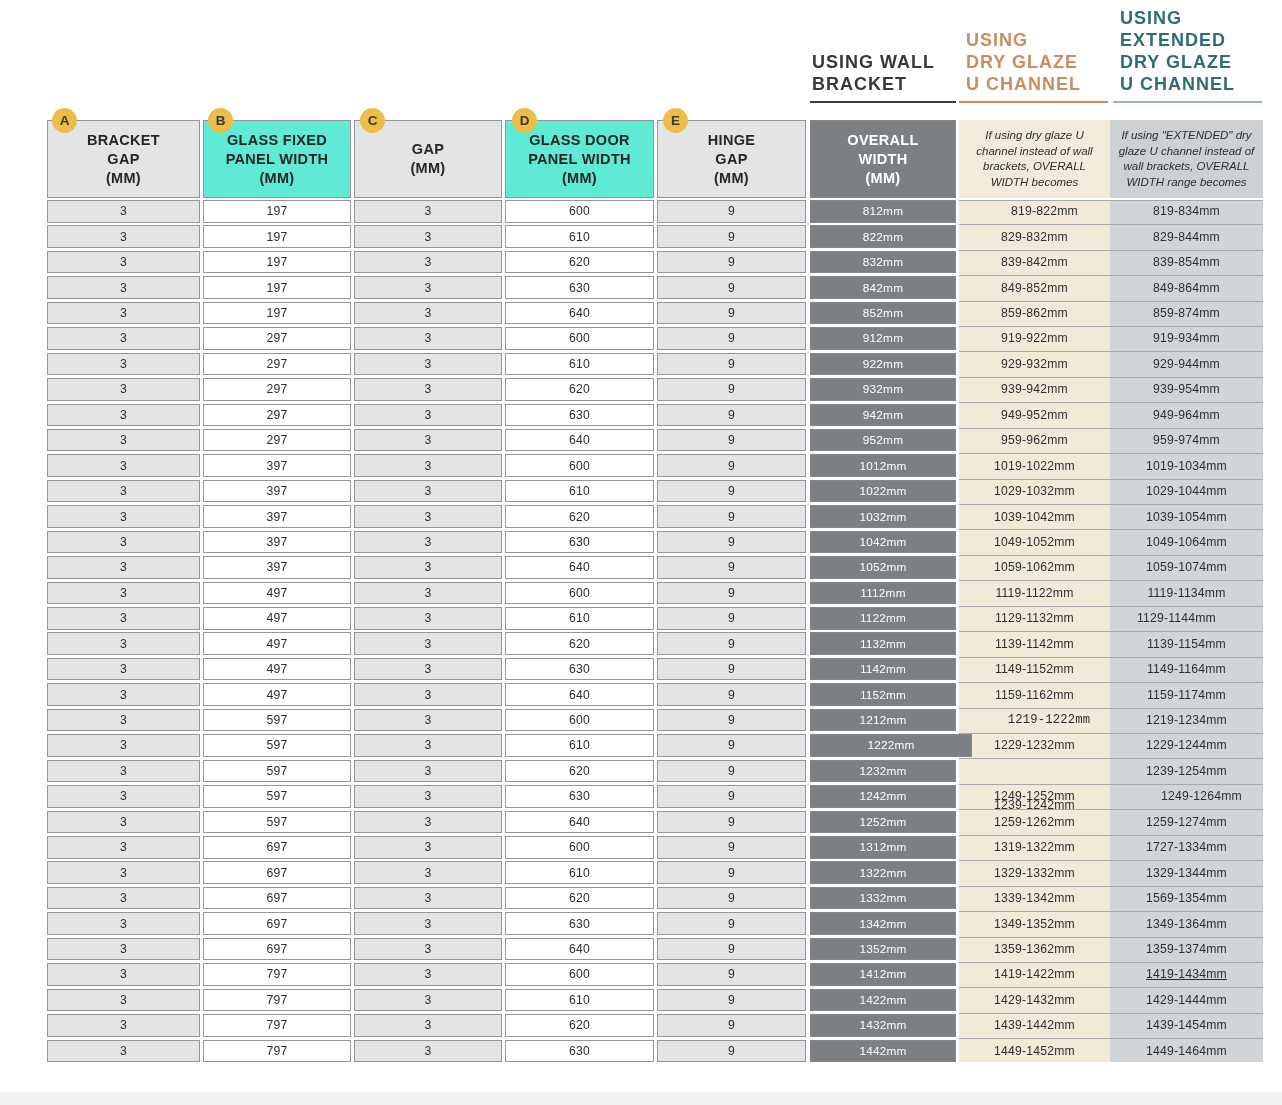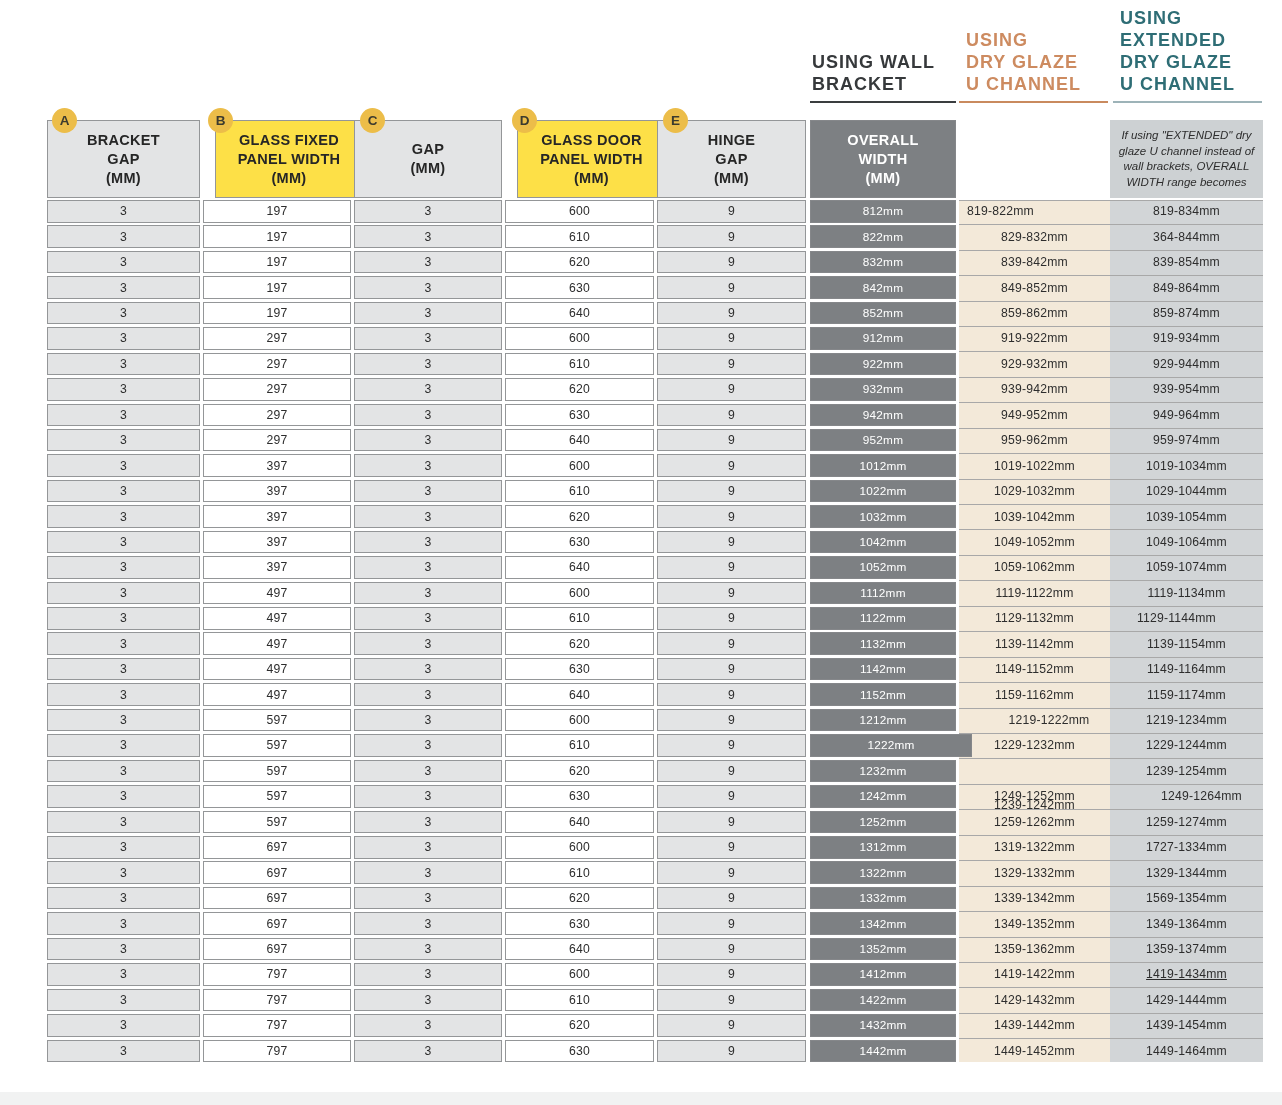--- a/index.html
+++ b/index.html
@@ -18,21 +18,21 @@
   .r-orange{background:#c98a5e;left:959px;width:149px;}
   .r-teal{background:#9db3b8;left:1113px;width:149px;}
   
   .hcell{
     position:absolute;top:120px;height:78px;box-sizing:border-box;
     display:flex;flex-direction:column;justify-content:center;align-items:center;
     text-align:center;font-weight:bold;font-size:14.5px;line-height:19px;letter-spacing:.3px;
     border:1px solid #949698;color:#262626;
   }
   .bg-gray{background:#e3e4e5;}
-  .bg-white{background:#fde047;margin-left:12px;}
+  .bg-white{background:#5eead4;}
   .hdark{background:#7d8083;border-color:#85878a;color:#ffffff;}
   .hnote{
     border:none;font-weight:normal;font-style:italic;font-size:11.5px;line-height:15.5px;
     letter-spacing:0;padding:4px 8px;color:#2d2d2d;
   }
   .hcream{background:#f4ead9;}
   .hext{background:#cdd1d3;}
   
   .badge{
     position:absolute;top:108px;width:25px;height:25px;border-radius:50%;
@@ -113,46 +113,49 @@
   <div class="hcell bg-gray" style="left:657px;width:149px;">
     <div>HINGE</div>
     <div>GAP</div>
     <div>(MM)</div>
   </div>
   <div class="hcell hdark" style="left:810px;width:146px;">
     <div>OVERALL</div>
     <div>WIDTH</div>
     <div>(MM)</div>
   </div>
+  <div class="hcell hnote hcream" style="left:959px;width:151px;">
+    <div>If using dry glaze U channel instead of wall brackets, OVERALL WIDTH becomes</div>
+  </div>
   <div class="hcell hnote hext" style="left:1110px;width:153px;">
     <div>If using "EXTENDED" dry glaze U channel instead of wall brackets, OVERALL WIDTH range becomes</div>
   </div>
 
   <div class="tbody">
     <div class="strip strip-cream"></div>
     <div class="strip strip-ext"></div>
   <div class="trow" style="top: 0px;">
         <div class="tcell c-gray" style="left: 0px; width: 153px;">3</div>
         <div class="tcell c-white" style="left: 156px; width: 148px;">197</div>
         <div class="tcell c-gray" style="left: 307px; width: 148px;">3</div>
         <div class="tcell c-white" style="left: 458px; width: 149px;">600</div>
         <div class="tcell c-gray" style="left: 610px; width: 149px;">9</div>
         <div class="tcell c-dark" style="left: 763px; width: 146px;">812mm</div>
-        <div class="tcell c-cream" style="left: 868px; width: 171px;">819-822mm</div>
+        <div class="tcell c-cream" style="left: 912px; width: 171px;">819-822mm</div>
         <div class="tcell c-ext" style="left: 1063px; width: 153px;">819-834mm</div>
       </div>
       <div class="trow" style="top: 25.44px;">
         <div class="tcell c-gray" style="left: 0px; width: 153px;">3</div>
         <div class="tcell c-white" style="left: 156px; width: 148px;">197</div>
         <div class="tcell c-gray" style="left: 307px; width: 148px;">3</div>
         <div class="tcell c-white" style="left: 458px; width: 149px;">610</div>
         <div class="tcell c-gray" style="left: 610px; width: 149px;">9</div>
         <div class="tcell c-dark" style="left: 763px; width: 146px;">822mm</div>
         <div class="tcell c-cream" style="left: 912px; width: 151px;">829-832mm</div>
-        <div class="tcell c-ext" style="left: 1063px; width: 153px;">364-844mm</div>
+        <div class="tcell c-ext" style="left: 1063px; width: 153px;">829-844mm</div>
       </div>
       <div class="trow" style="top: 50.88px;">
         <div class="tcell c-gray" style="left: 0px; width: 153px;">3</div>
         <div class="tcell c-white" style="left: 156px; width: 148px;">197</div>
         <div class="tcell c-gray" style="left: 307px; width: 148px;">3</div>
         <div class="tcell c-white" style="left: 458px; width: 149px;">620</div>
         <div class="tcell c-gray" style="left: 610px; width: 149px;">9</div>
         <div class="tcell c-dark" style="left: 763px; width: 146px;">832mm</div>
         <div class="tcell c-cream" style="left: 912px; width: 151px;">839-842mm</div>
         <div class="tcell c-ext" style="left: 1063px; width: 153px;">839-854mm</div>
@@ -327,21 +330,21 @@
         <div class="tcell c-cream" style="left: 912px; width: 151px;">1159-1162mm</div>
         <div class="tcell c-ext" style="left: 1063px; width: 153px;">1159-1174mm</div>
       </div>
       <div class="trow" style="top: 508.8px;">
         <div class="tcell c-gray" style="left: 0px; width: 153px;">3</div>
         <div class="tcell c-white" style="left: 156px; width: 148px;">597</div>
         <div class="tcell c-gray" style="left: 307px; width: 148px;">3</div>
         <div class="tcell c-white" style="left: 458px; width: 149px;">600</div>
         <div class="tcell c-gray" style="left: 610px; width: 149px;">9</div>
         <div class="tcell c-dark" style="left: 763px; width: 146px;">1212mm</div>
-        <div class="tcell c-cream" style="left: 912px; width: 180px;">1219-1222mm</div>
+        <div class="tcell c-cream" style="left: 912px; width: 180px; font-family: Liberation Mono, monospace;">1219-1222mm</div>
         <div class="tcell c-ext" style="left: 1063px; width: 153px;">1219-1234mm</div>
       </div>
       <div class="trow" style="top: 534.24px;">
         <div class="tcell c-gray" style="left: 0px; width: 153px;">3</div>
         <div class="tcell c-white" style="left: 156px; width: 148px;">597</div>
         <div class="tcell c-gray" style="left: 307px; width: 148px;">3</div>
         <div class="tcell c-white" style="left: 458px; width: 149px;">610</div>
         <div class="tcell c-gray" style="left: 610px; width: 149px;">9</div>
         <div class="tcell c-dark" style="left: 763px; width: 162px;">1222mm</div>
         <div class="tcell c-cream" style="left: 912px; width: 151px;">1229-1232mm</div>

